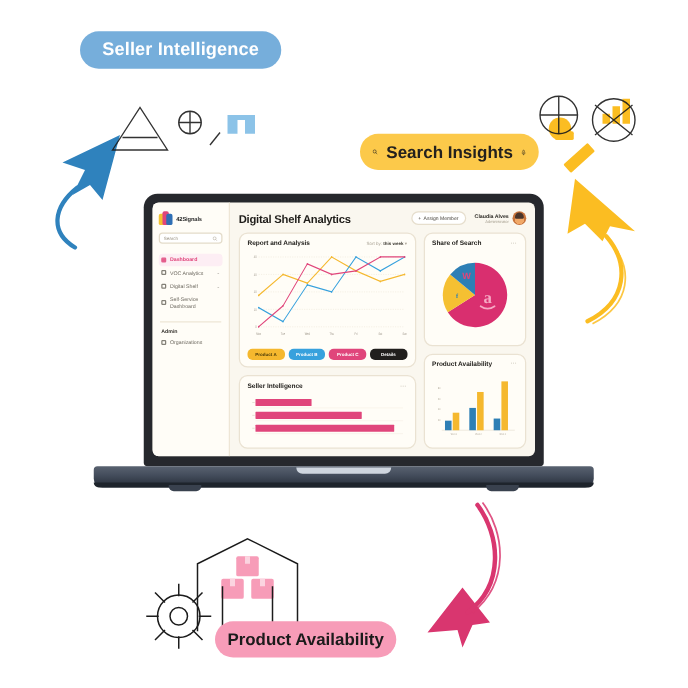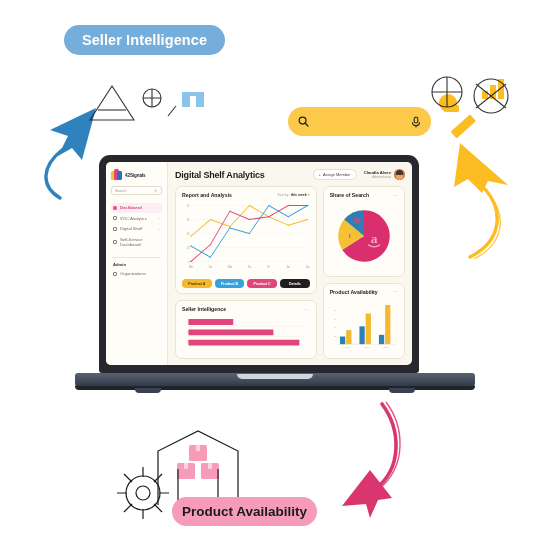--- a/index.html
+++ b/index.html
@@ -27,21 +27,21 @@
   }
   #pill-search .lbl { flex:1; text-align:center; }
   #pill-avail {
     left:172px; top:497px; width:145px; height:29px; background:#f79cb8;
     color:#1b1b1b; font-size:13.5px;
   }
 
   
   #laptop { position:absolute; left:75px; top:155px; width:400px; height:235px; }
   #lid {
-    position:absolute; left:24px; top:0; width:320px; height:218px;
+    position:absolute; left:40px; top:0; width:320px; height:218px;
     background:#26282d; border-radius:11px 11px 3px 3px; padding:7px 7px 8px 7px;
   }
   #screen {
     width:100%; height:100%; background:#faf7ef; border-radius:5px;
     overflow:hidden; position:relative; display:flex;
   }
   #base {
     position:absolute; left:0; bottom:0; width:400px; height:17px;
     background:linear-gradient(#596270 0%, #444d5c 42%, #353d4a 70%, #2b323d 100%);
     border-radius:3px 3px 7px 7px;
@@ -206,20 +206,21 @@
 
   <div class="pill" id="pill-seller">
     <span>Seller Intelligence</span>
   </div>
 
   <div class="pill" id="pill-search">
     <svg width="11" height="11" viewBox="0 0 11 11">
       <circle cx="4.6" cy="4.6" r="3.4" stroke="#23211e" stroke-width="1.25" fill="none"></circle>
       <path d="M7.2 7.2 L10 10" stroke="#23211e" stroke-width="1.25" stroke-linecap="round"></path>
     </svg>
+    <span class="lbl">Search Insights</span>
     <svg width="10" height="12" viewBox="0 0 10 12">
       <rect x="3.2" y="1" width="3.6" height="6" rx="1.8" stroke="#23211e" stroke-width="1.05" fill="none"></rect>
       <path d="M1.5 6.2 a3.5 3.5 0 0 0 7 0" stroke="#23211e" stroke-width="1.05" fill="none"></path>
       <path d="M5 9.6 V11" stroke="#23211e" stroke-width="1.05" stroke-linecap="round"></path>
     </svg>
   </div>
 
   <div class="pill" id="pill-avail">
     <span>Product Availability</span>
   </div>

